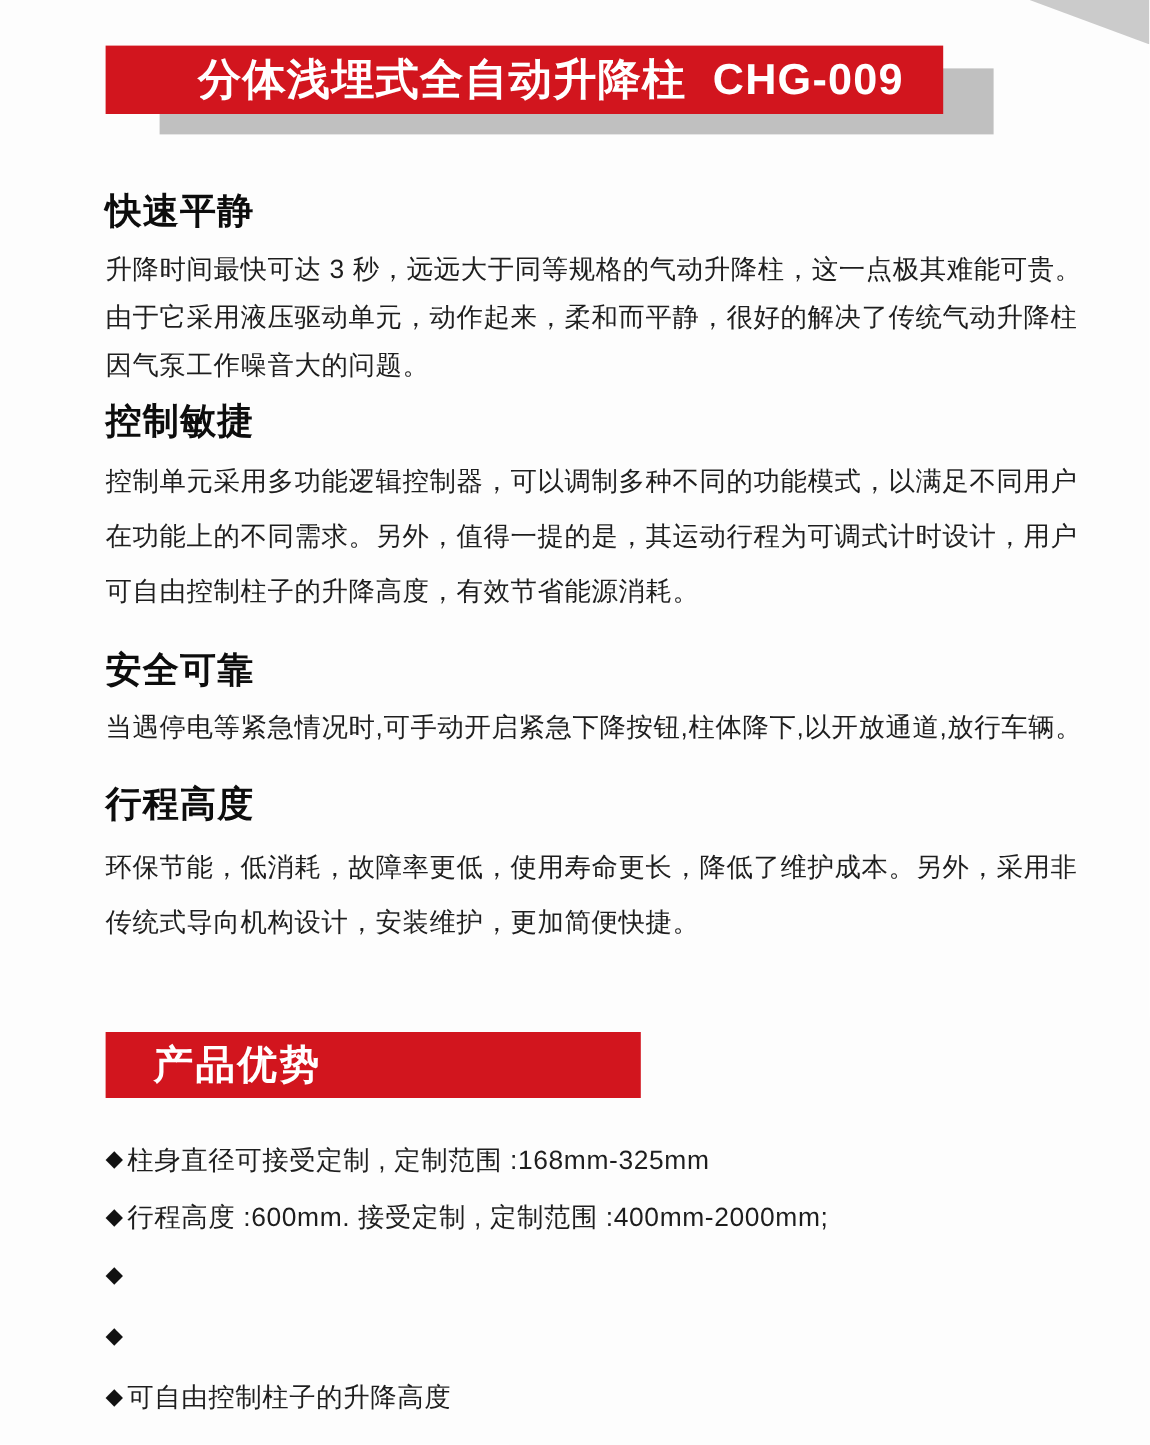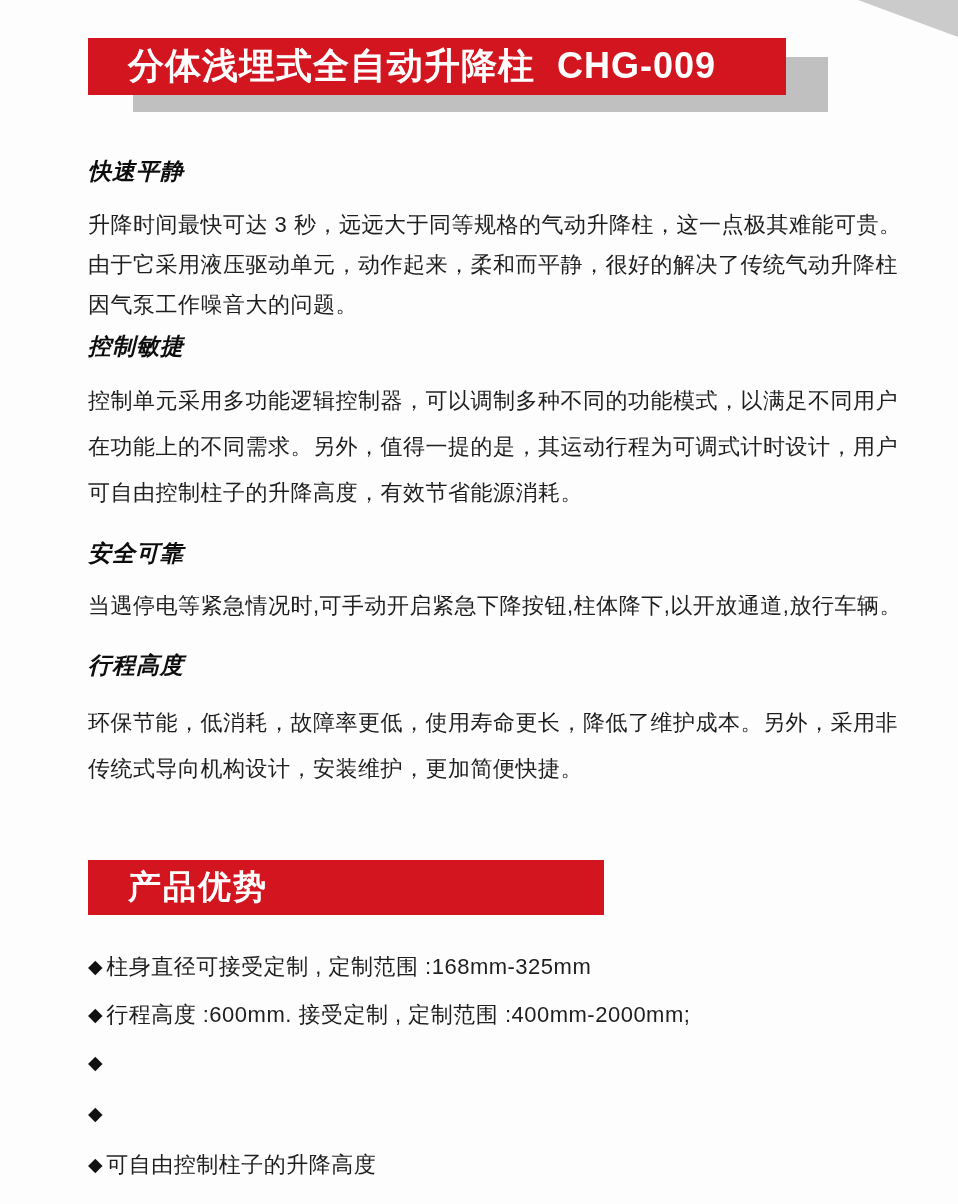--- a/index.html
+++ b/index.html
@@ -26,40 +26,39 @@
   }
   .title-banner{
     position:absolute;left:88px;top:38px;
     width:698px;height:57px;
     background:#d2151e;
     display:flex;align-items:center;
     padding-left:40px;box-sizing:border-box;
   }
   .title-banner span{
     color:#ffffff;font-size:36px;font-weight:bold;
-    letter-spacing:1px;white-space:pre;
+    letter-spacing:1px;white-space:pre;margin-left:37px;
   }
   
   .sec-head{
     position:absolute;left:88px;
-    font-size:23px;font-weight:bold;color:#0d0d0d;
+    font-size:30px;font-weight:bold;color:#0d0d0d;
     letter-spacing:1px;
-    font-style:italic;
   }
   .sec-body{
     position:absolute;left:88px;width:822px;
     font-size:22px;color:#1e1e1e;
     white-space:pre-line;letter-spacing:.5px;margin-top:12px;
   }
   .lh40{line-height:40px;}
   .lh46{line-height:46px;}
   
   .adv-banner{
     position:absolute;left:88px;top:860px;
-    width:516px;height:55px;
+    width:446px;height:55px;
     background:#d2151e;
     display:flex;align-items:center;
     padding-left:40px;box-sizing:border-box;
   }
   .adv-banner span{
     color:#ffffff;font-size:33px;font-weight:bold;letter-spacing:2px;
   }
   
   .bullet{
     position:absolute;left:88px;width:840px;

